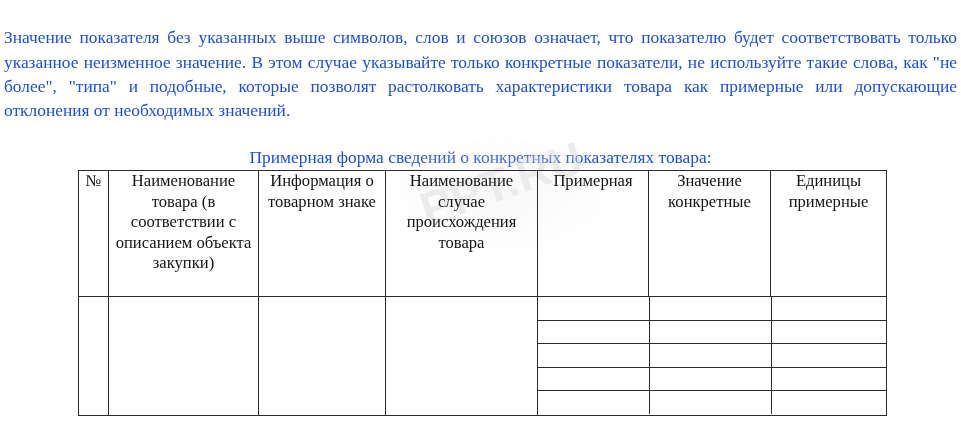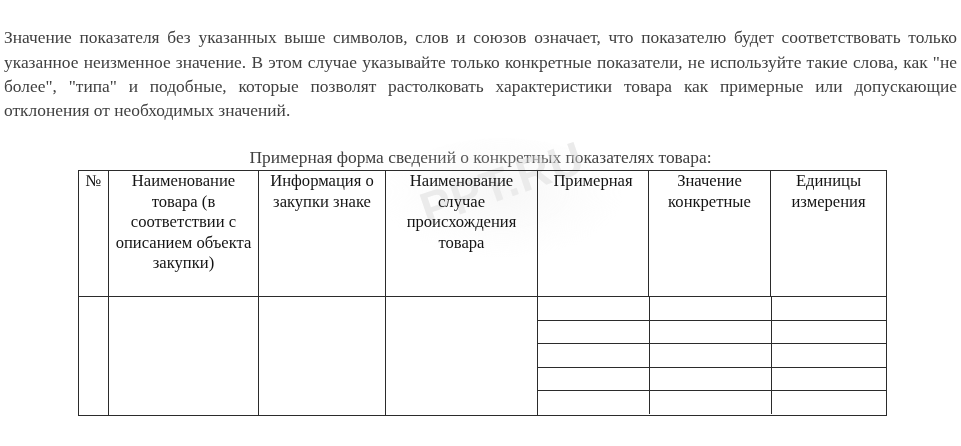--- a/index.html
+++ b/index.html
@@ -23,21 +23,21 @@
     width: 961px;
     height: 446px;
   }
 
   .para {
     position: absolute;
     font-size: 17.4px;
     line-height: 24.2px;
     text-align: justify;
     text-justify: inter-word;
-    color: #404040;
+    color: #1d4ed8;
     -webkit-font-smoothing: antialiased;
   }
 
   #para-1 {
     left: 4px;
     top: 8px;
     width: 953px;
   }
 
   #para-2 {
@@ -185,25 +185,25 @@
         <col class="col-origin">
         <col class="col-ind">
         <col class="col-val">
         <col class="col-unit">
       </colgroup>
 
       <thead>
         <tr>
           <th class="hcell">№</th>
           <th class="hcell">Наименование товара (в соответствии с описанием объекта закупки)</th>
-          <th class="hcell">Информация о закупки знаке</th>
+          <th class="hcell">Информация о товарном знаке</th>
           <th class="hcell">Наименование случае происхождения товара</th>
           <th class="hcell">Примерная</th>
           <th class="hcell">Значение конкретные</th>
-          <th class="hcell">Единицы измерения</th>
+          <th class="hcell">Единицы примерные</th>
         </tr>
       </thead>
 
       <tbody>
         <tr>
           <td class="bodycell"></td>
           <td class="bodycell"></td>
           <td class="bodycell"></td>
           <td class="bodycell"></td>
 

